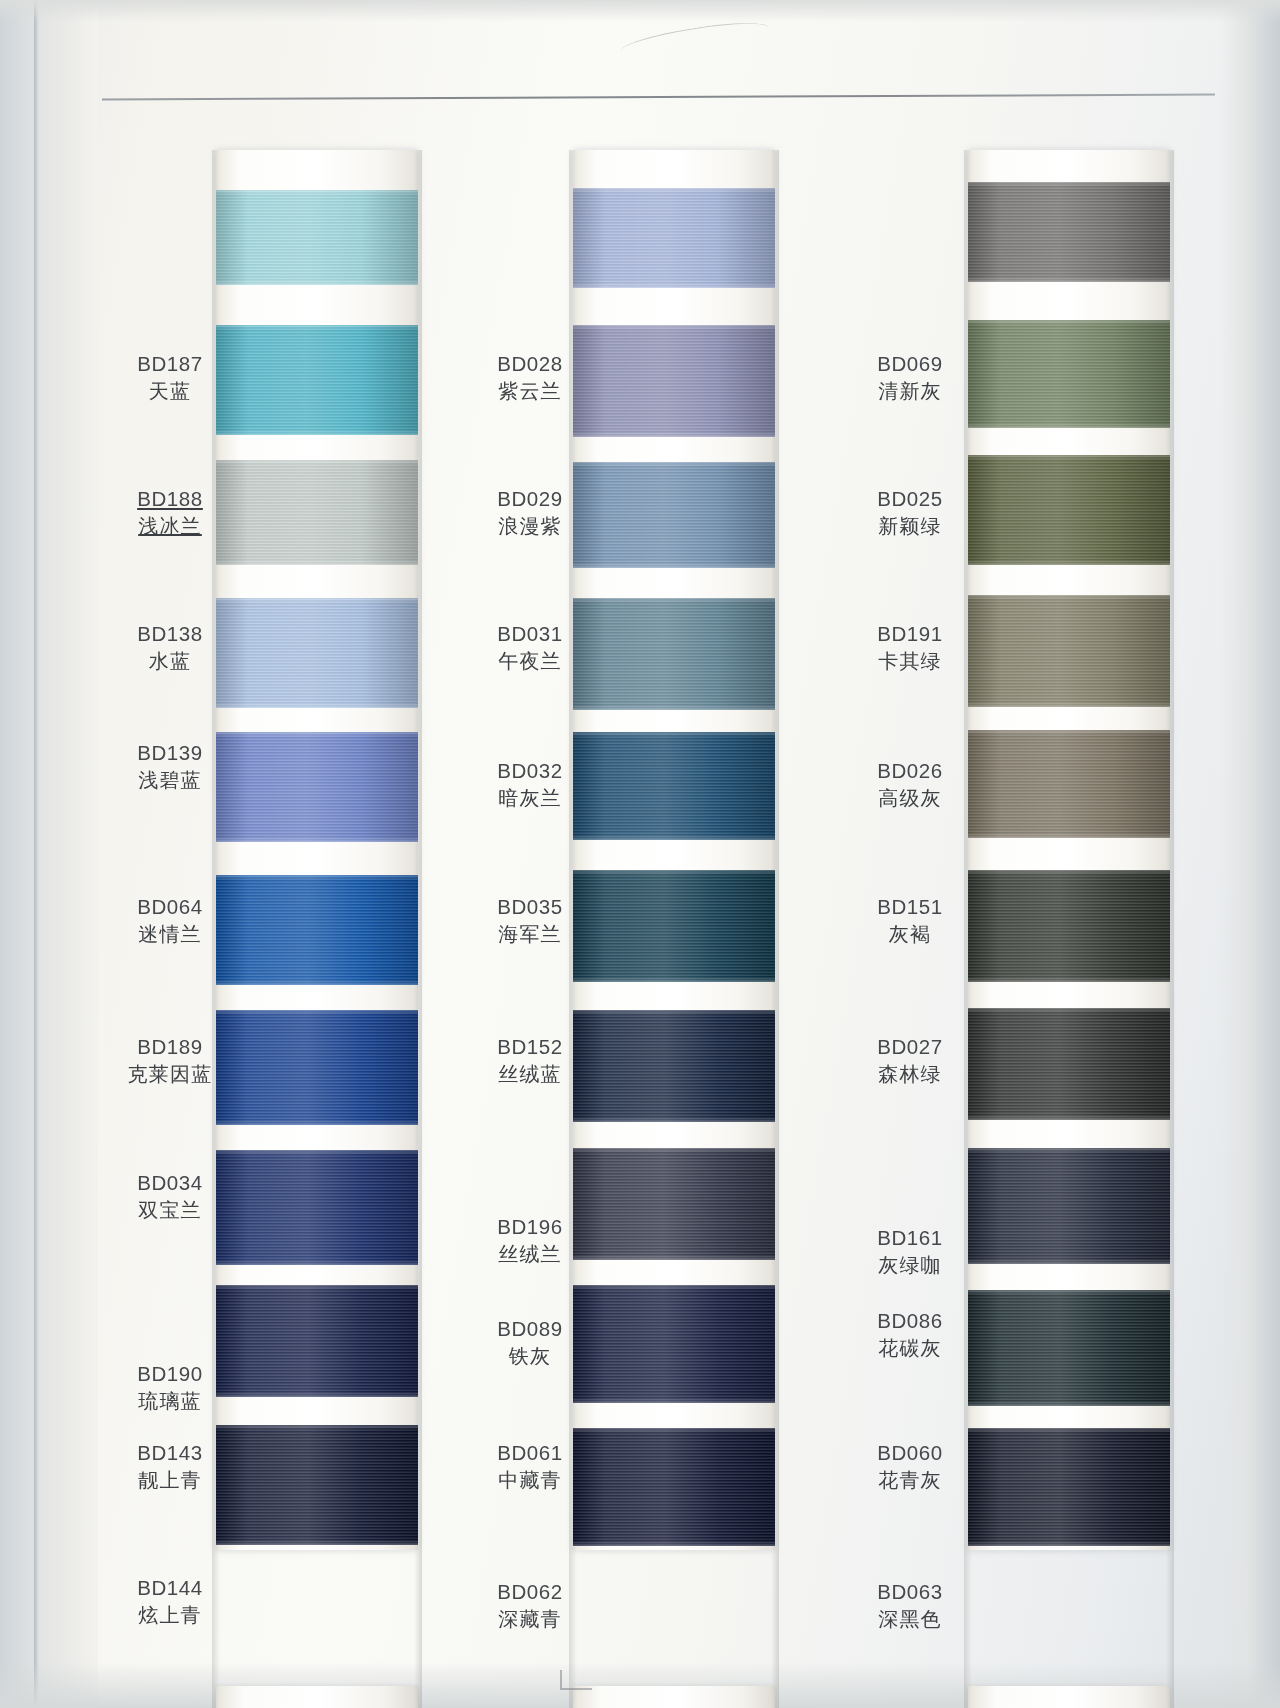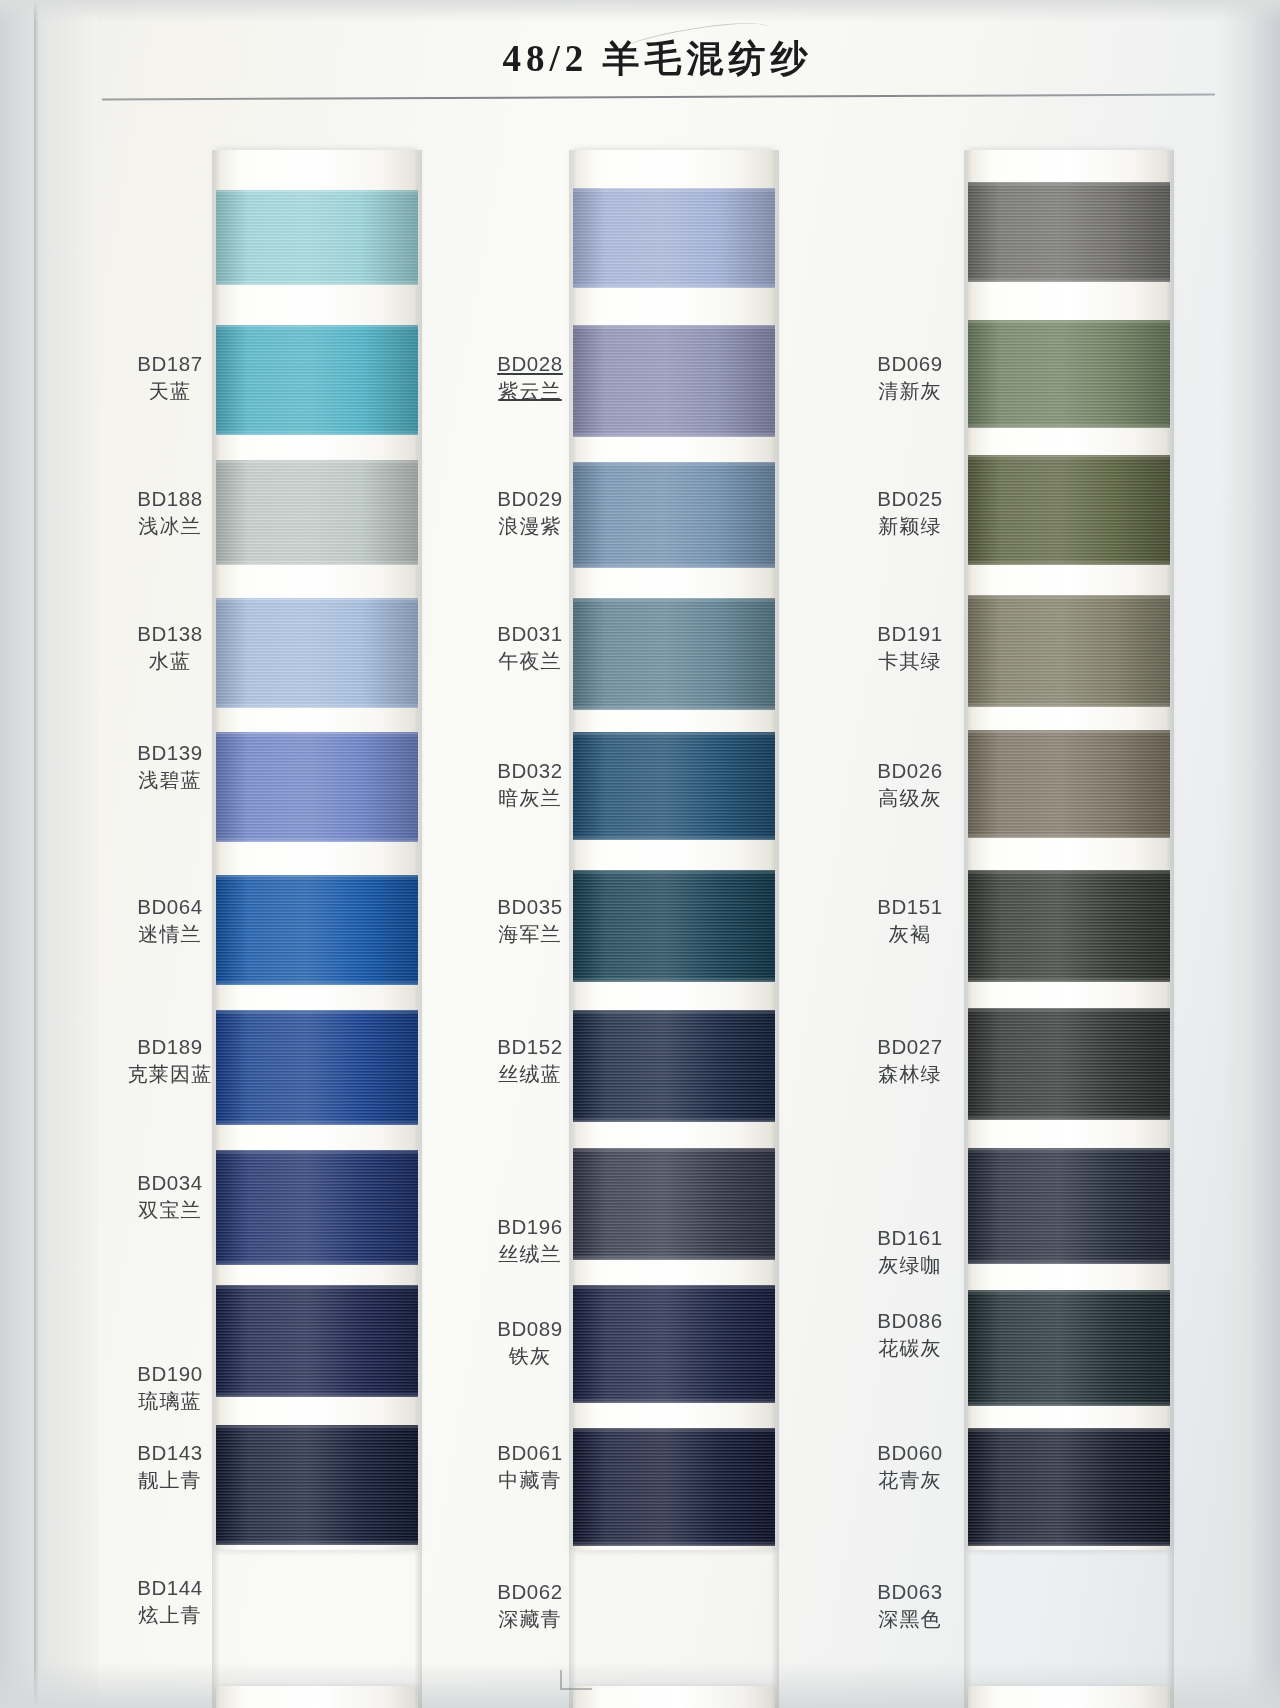--- a/index.html
+++ b/index.html
@@ -236,36 +236,35 @@
 
 <div id="page">
   <div class="paper-bg"></div>
   <div class="paper-shade-left"></div>
   <div class="paper-shade-right"></div>
   <div class="paper-top-edge"></div>
   <div class="paper-bottom-edge"></div>
 
   <div class="header">
     <div class="stray-fiber"></div>
-    <div class="card-title">48/2  羊毛混纺纱</div>
     <div class="title-rule"></div>
   </div>
 
   <div class="columns" id="columns-root">
       <div class="column col-0">
         <div class="tape"></div>
         <div class="tape-tail"></div>
         <div class="tape-edge-l"></div>
         <div class="tape-edge-r"></div>
         <div class="label-col">
           <div class="label" style="top: 210px;">
             <span class="code">BD187</span>
             <span class="name">天蓝</span>
           </div>
-          <div class="label" style="top: 345px;">
+          <div class="label" style="top: 345px; text-decoration: underline;">
             <span class="code">BD188</span>
             <span class="name">浅冰兰</span>
           </div>
           <div class="label" style="top: 480px;">
             <span class="code">BD138</span>
             <span class="name">水蓝</span>
           </div>
           <div class="label" style="top: 599px;">
             <span class="code">BD139</span>
             <span class="name">浅碧蓝</span>
@@ -357,21 +356,21 @@
             <div class="fuzz-bot"></div>
           </div>
         </div>
       </div>
       <div class="column col-1">
         <div class="tape"></div>
         <div class="tape-tail"></div>
         <div class="tape-edge-l"></div>
         <div class="tape-edge-r"></div>
         <div class="label-col">
-          <div class="label" style="top: 210px; text-decoration: underline;">
+          <div class="label" style="top: 210px;">
             <span class="code">BD028</span>
             <span class="name">紫云兰</span>
           </div>
           <div class="label" style="top: 345px;">
             <span class="code">BD029</span>
             <span class="name">浪漫紫</span>
           </div>
           <div class="label" style="top: 480px;">
             <span class="code">BD031</span>
             <span class="name">午夜兰</span>

